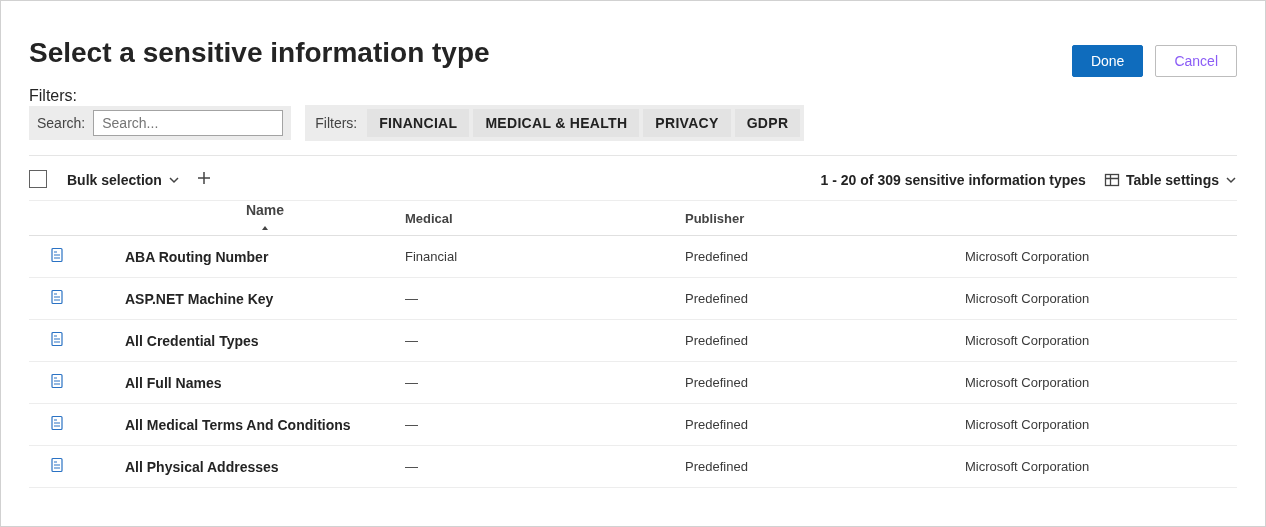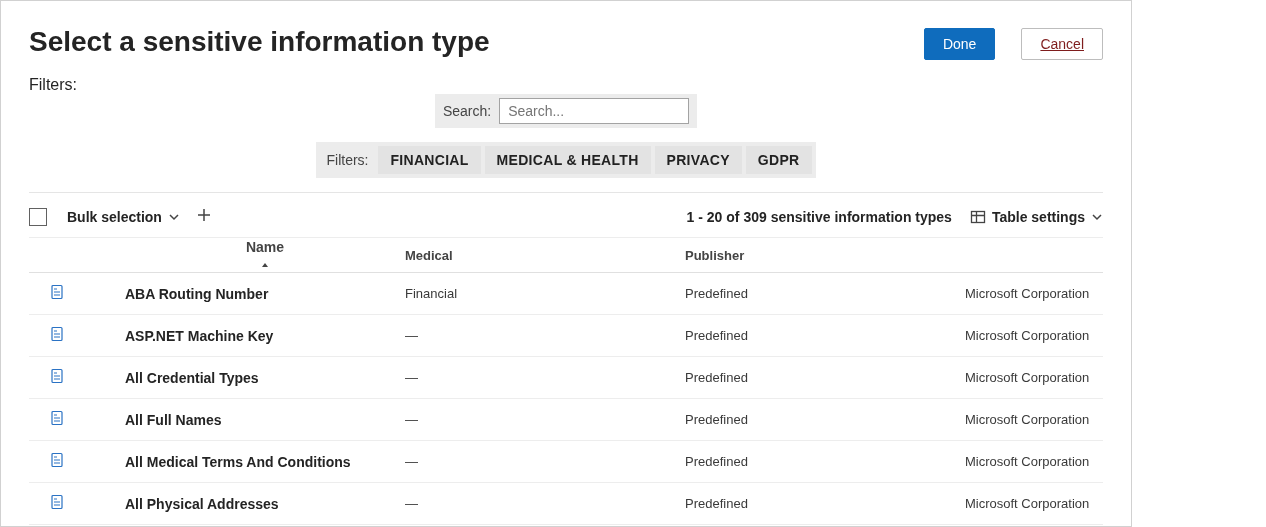--- a/index.html
+++ b/index.html
@@ -1,42 +1,42 @@
 <!DOCTYPE html>
 <html><head>
 <meta charset="utf-8">
 <style>
   * { box-sizing: border-box; }
   html, body { margin:0; padding:0; font-family:"Segoe UI", Arial, sans-serif; color:#242424; }
   .window {
-    width:1132px; height:527px; border:1px solid #d1d1d1; background:#fff;
-    padding:21px 28px 0 28px; position:relative; overflow:hidden;
+    width:1266px; height:527px; border:1px solid #d1d1d1; background:#fff;
+    padding:32px 28px 0 28px; position:relative; overflow:hidden;
   }
   .header-row { display:flex; justify-content:space-between; align-items:flex-start; }
   .title { font-size:28px; font-weight:700; margin:4px 0 18px 0; }
-  .actions { display:flex; gap:26px; margin-top:6px; }
+  .actions { display:flex; gap:12px; margin-top:12px; }
   .btn { height:32px; padding:0 18px; border-radius:2px; font-size:14px; cursor:pointer; }
   .btn-primary { background:#0f6cbd; color:#fff; border:1px solid #0f6cbd; }
-  .btn-secondary { background:#fff; color:#7f1d1d; border:1px solid #bdbdbd;text-decoration:underline; }
+  .btn-secondary { background:#fff; color:#8b5cf6; border:1px solid #bdbdbd; }
   .filters-label { font-size:16px; }
-  .filters-row { display:flex; align-items:center; gap:14px; flex-wrap:wrap; margin-bottom:14px;flex-direction:column; }
+  .filters-row { display:flex; align-items:center; gap:14px; flex-wrap:wrap; margin-bottom:14px; }
   .filter-group { display:flex; align-items:center; background:#ececec; padding:4px 8px; gap:8px; }
   .filter-group-label { font-size:14px; color:#444; }
   .search-input {
     height:26px; width:190px; border:1px solid #a3a3a3; padding:0 8px; font-size:14px;
   }
   .chip {
     background:#e3e3e3; padding:6px 12px; font-size:14px; font-weight:700; letter-spacing:.3px;
     cursor:pointer; color:#222;
   }
   .divider { height:1px; background:#e5e5e5; margin:2px 0 0 0; }
   .toolbar {
     display:flex; justify-content:space-between; align-items:center; padding:14px 0 10px 0;
   }
-  .toolbar-left { display:flex; align-items:center; gap:14px; }
+  .toolbar-left { display:flex; gap:14px; }
   .checkbox {
     width:18px; height:18px; border:1px solid #616161; display:inline-block; vertical-align:middle;
     margin-right:6px; cursor:pointer;
   }
   .bulk { display:flex; align-items:center; gap:6px; font-size:14px; font-weight:600; cursor:pointer;}
   .bulk svg, .table-settings svg, .sort-icon svg { display:block; }
   .plus-btn { width:20px; height:20px; display:flex; align-items:center; justify-content:center; cursor:pointer;}
   .toolbar-right { display:flex; align-items:center; gap:18px; font-size:14px; }
   .count { font-weight:600; }
   .table-settings { display:flex; align-items:center; gap:6px; font-weight:600; cursor:pointer; }

